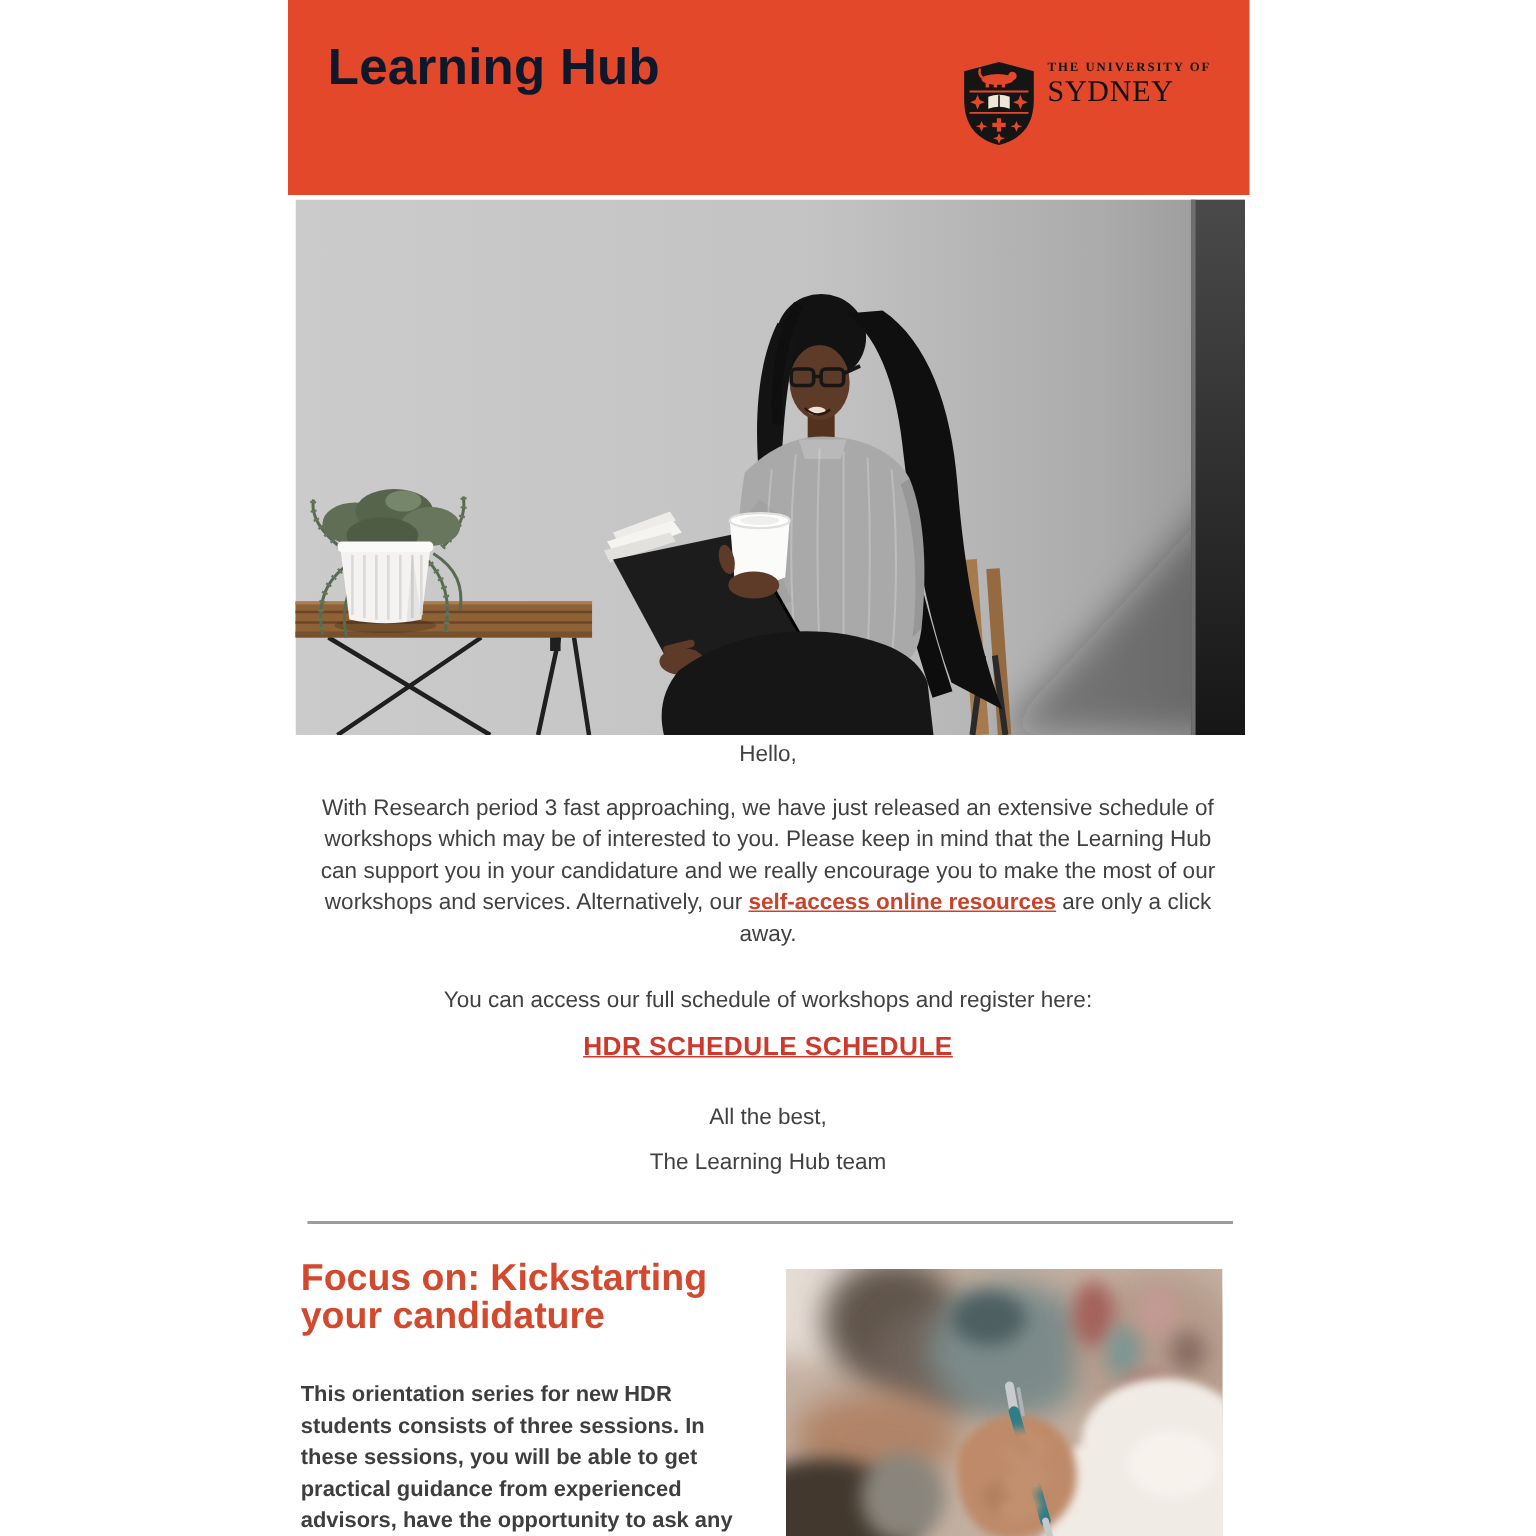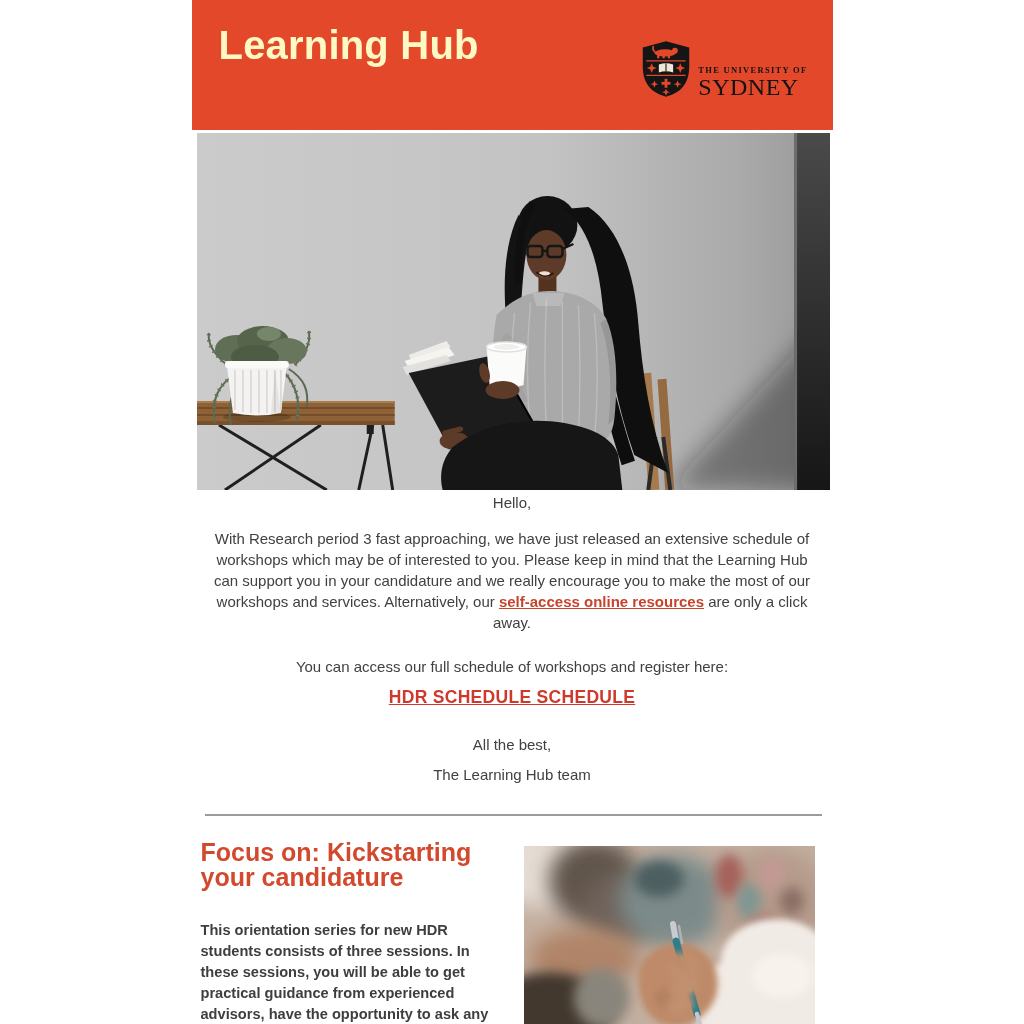--- a/index.html
+++ b/index.html
@@ -12,33 +12,33 @@
   .masthead {
     height: 130px;
     background: var(--header-bg, #E4482B);
     display: flex;
     justify-content: space-between;
     align-items: flex-start;
     padding: 0 25px 0 27px;
   }
   .masthead-titles { padding-top: 25px; }
   .masthead-title {
-    font-size: 40px; line-height: 40px; font-weight: bold;
-    color: #fef9c3; letter-spacing: .2px;
-  }
-  .logo { display: flex; align-items: flex-end; gap: 7px; margin-top: 39px; }
+    font-size: 34px; line-height: 40px; font-weight: bold;
+    color: #0f172a; letter-spacing: .2px;
+  }
+  .logo { display: flex; align-items: flex-start; gap: 7px; margin-top: 39px; }
   .logo svg { display: block; }
   .logo-text { color: #131313; }
   .logo-line1 {
     font-family: "Liberation Serif", serif;
     font-size: 8.5px; letter-spacing: 1.3px; font-weight: bold;
   }
   .logo-line2 {
     font-family: "Liberation Serif", serif;
-    font-size: 24px; line-height: 24px; letter-spacing: .5px;
+    font-size: 20px; line-height: 24px; letter-spacing: .5px;
   }
 
   
   .hero { margin: 3px 3px 0 5px; height: 357px; }
   .hero svg { display: block; width: 100%; height: 100%; }
 
   
   .content { text-align: center; color: #414141; font-size: 15px; }
   .greeting { margin-top: 4px; }
   .intro-para { width: 604px; margin: 17px auto 0; line-height: 21px; }

